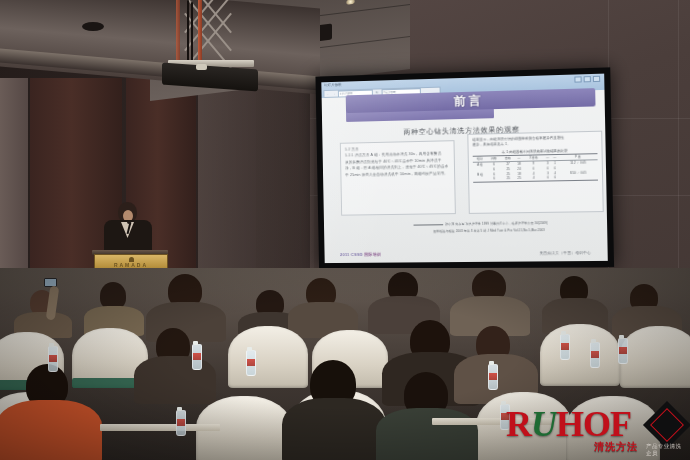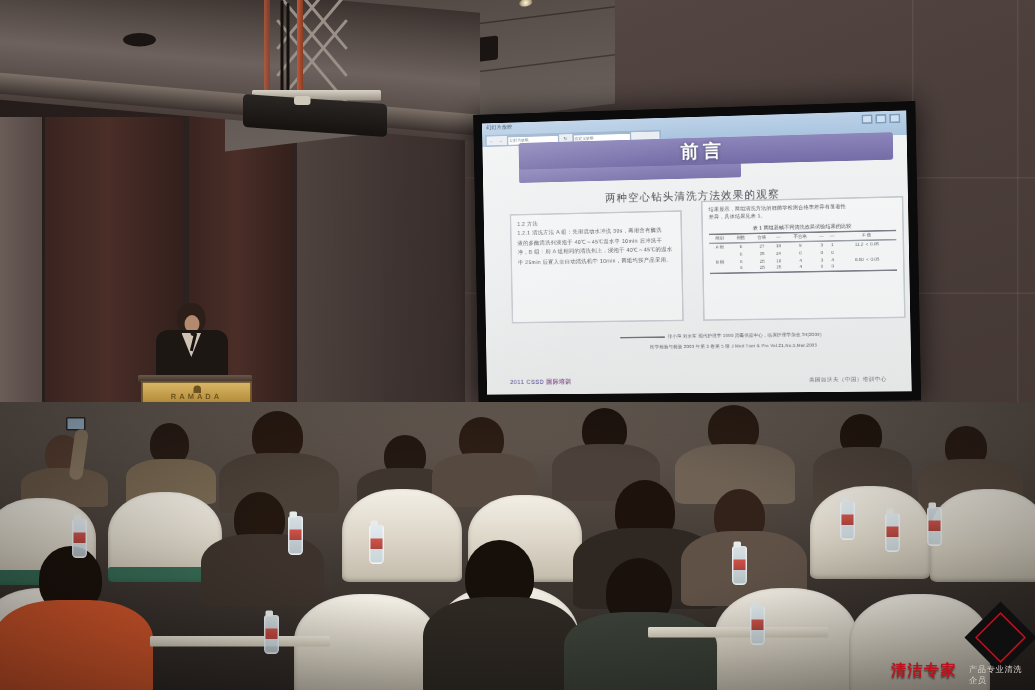--- a/index.html
+++ b/index.html
@@ -603,20 +603,21 @@
     <div class="bottle-cap" style="left:489px;top:93px;"></div>
     <div class="bottle" style="left:176px;top:142px;"></div>
     <div class="bottle-cap" style="left:177px;top:139px;"></div>
     <div class="bottle" style="left:500px;top:136px;"></div>
     <div class="bottle-cap" style="left:501px;top:133px;"></div>
 
     <div class="vignette"></div>
   </div>
 
   <div class="ruhof">
+    <div class="ruhof-word"><span>R</span><span class="ruhof-u">U</span><span>HOF</span></div>
     <div class="ruhof-diamond">
         <span></span>
       </div>
-    <div class="ruhof-sub">清洁专家</div>
+    <div class="ruhof-sub">清洗方法</div>
     <div class="ruhof-sub2">产品专业清洗企员</div>
   </div>
 
 </div>
 
 </body></html>

